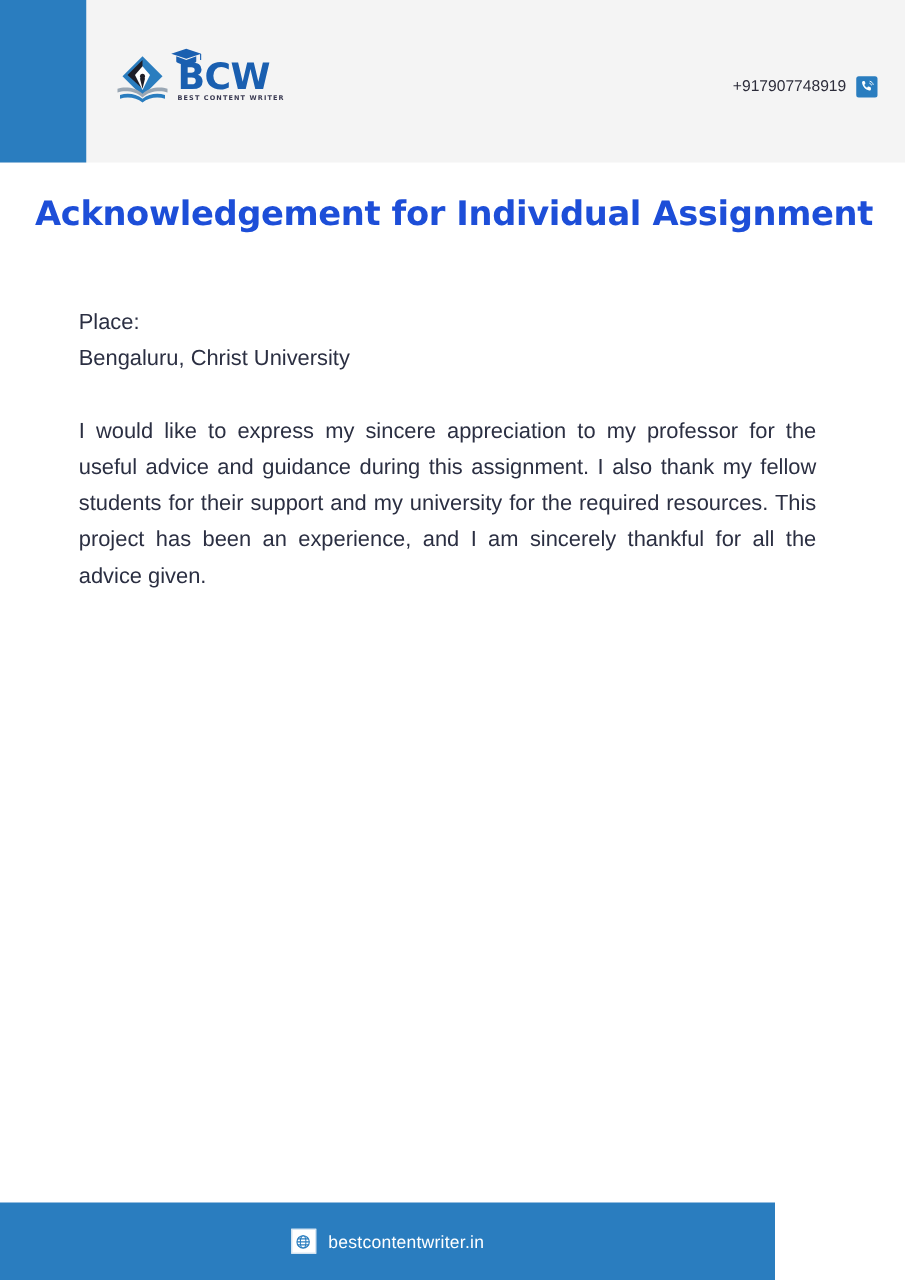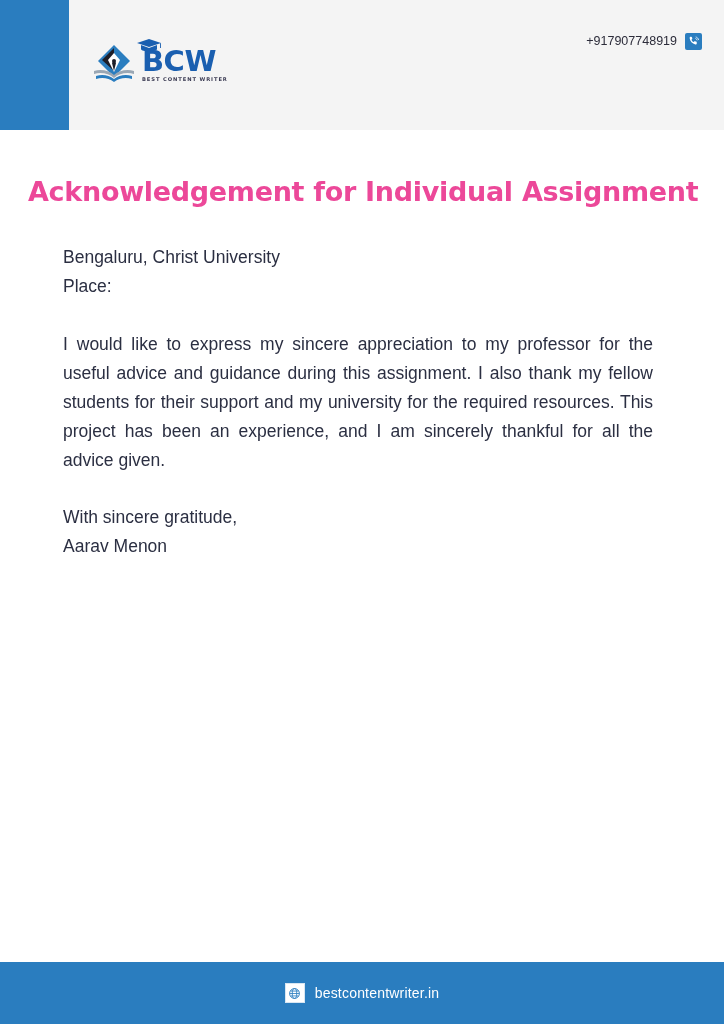--- a/index.html
+++ b/index.html
@@ -72,21 +72,21 @@
     position: absolute;
     left: 46px;
     top: -2px;
     width: 26px;
     height: 14px;
   }
 
   .contact {
     position: absolute;
     right: 22px;
-    top: 32px;
+    top: 60px;
     display: flex;
     flex-direction: column;
     gap: 3px;
     align-items: flex-end;
   }
   .contact-row {
     display: flex;
     align-items: center;
     justify-content: flex-end;
     gap: 8px;
@@ -106,27 +106,27 @@
     display: flex;
     align-items: center;
     justify-content: center;
     flex: 0 0 auto;
   }
 
   
   .doc-title {
     position: absolute;
     left: 28px;
-    top: 176px;
+    top: 156px;
     width: 670px;
     font-family: "DejaVu Sans", sans-serif;
     font-weight: bold;
     font-size: 27px;
     letter-spacing: -0.3px;
-    color: #ec4899;
+    color: #1d4ed8;
     white-space: nowrap;
   }
 
   .content {
     position: absolute;
     left: 63px;
     top: 243px;
     width: 590px;
     font-family: "Liberation Sans", sans-serif;
     font-size: 17.5px;
@@ -135,32 +135,32 @@
   }
   .block {
     margin-bottom: 29px;
   }
   .block .line {
     white-space: nowrap;
   }
   .para {
     text-align: justify;
     text-justify: inter-word;
-    margin-bottom: 28px;
+    margin-bottom: 14px;
   }
   .block-last {
     margin-bottom: 0;
   }
 
   
   .footer {
     position: absolute;
     left: 0;
     bottom: 0;
-    width: 724px;
+    width: 620px;
     height: 62px;
     background: #2a7dbf;
     display: flex;
     align-items: center;
     justify-content: center;
     gap: 10px;
   }
   .footer-icon {
     width: 18px;
     height: 18px;
@@ -222,33 +222,29 @@
       </span>
     </div>
   </div>
 </div>
 
 <div class="doc-title">Acknowledgement for Individual Assignment</div>
 
 <div class="content">
 
   <div class="block">
+    <div class="line">Place:</div>
     <div class="line">Bengaluru, Christ University</div>
-    <div class="line">Place:</div>
   </div>
 
   <div class="block">
   </div>
 
   <div class="para">I would like to express my sincere appreciation to my professor for the useful advice and guidance during this assignment. I also thank my fellow students for their support and my university for the required resources. This project has been an experience, and I am sincerely thankful for all the advice given.</div>
 
-  <div class="block block-last">
-    <div class="line">With sincere gratitude,</div>
-    <div class="line">Aarav Menon</div>
-  </div>
 
 </div>
 
 <div class="footer">
   <span class="footer-icon">
     <svg viewBox="0 0 14 14" width="13" height="13" xmlns="http://www.w3.org/2000/svg">
       <circle cx="7" cy="7" r="5.3" fill="none" stroke="#2a7dbf" stroke-width="1"></circle>
       <ellipse cx="7" cy="7" rx="2.4" ry="5.3" fill="none" stroke="#2a7dbf" stroke-width="0.9"></ellipse>
       <path d="M1.7 7 L12.3 7 M2.6 4.4 L11.4 4.4 M2.6 9.6 L11.4 9.6" stroke="#2a7dbf" stroke-width="0.9" fill="none"></path>
     </svg>

